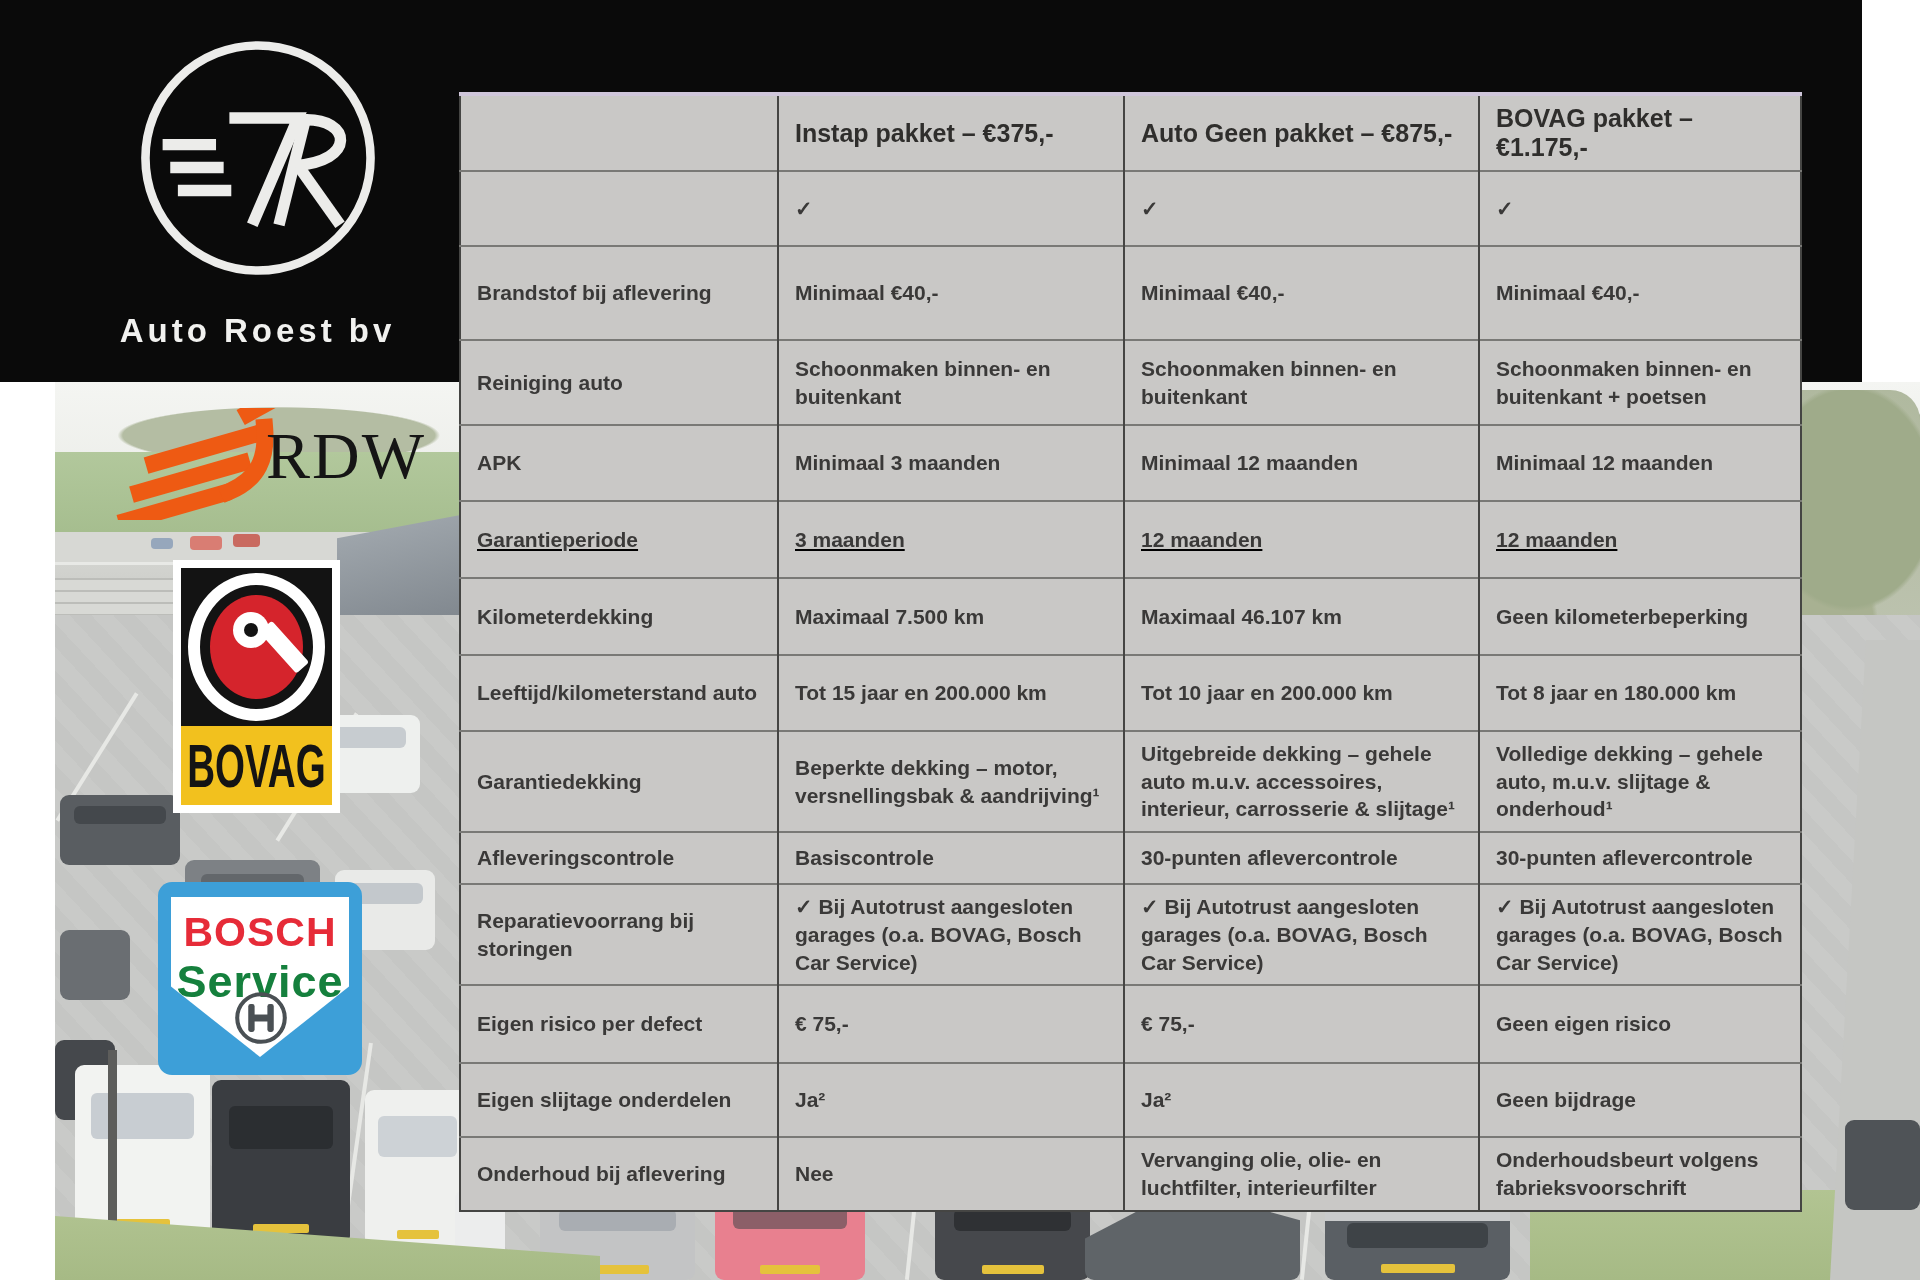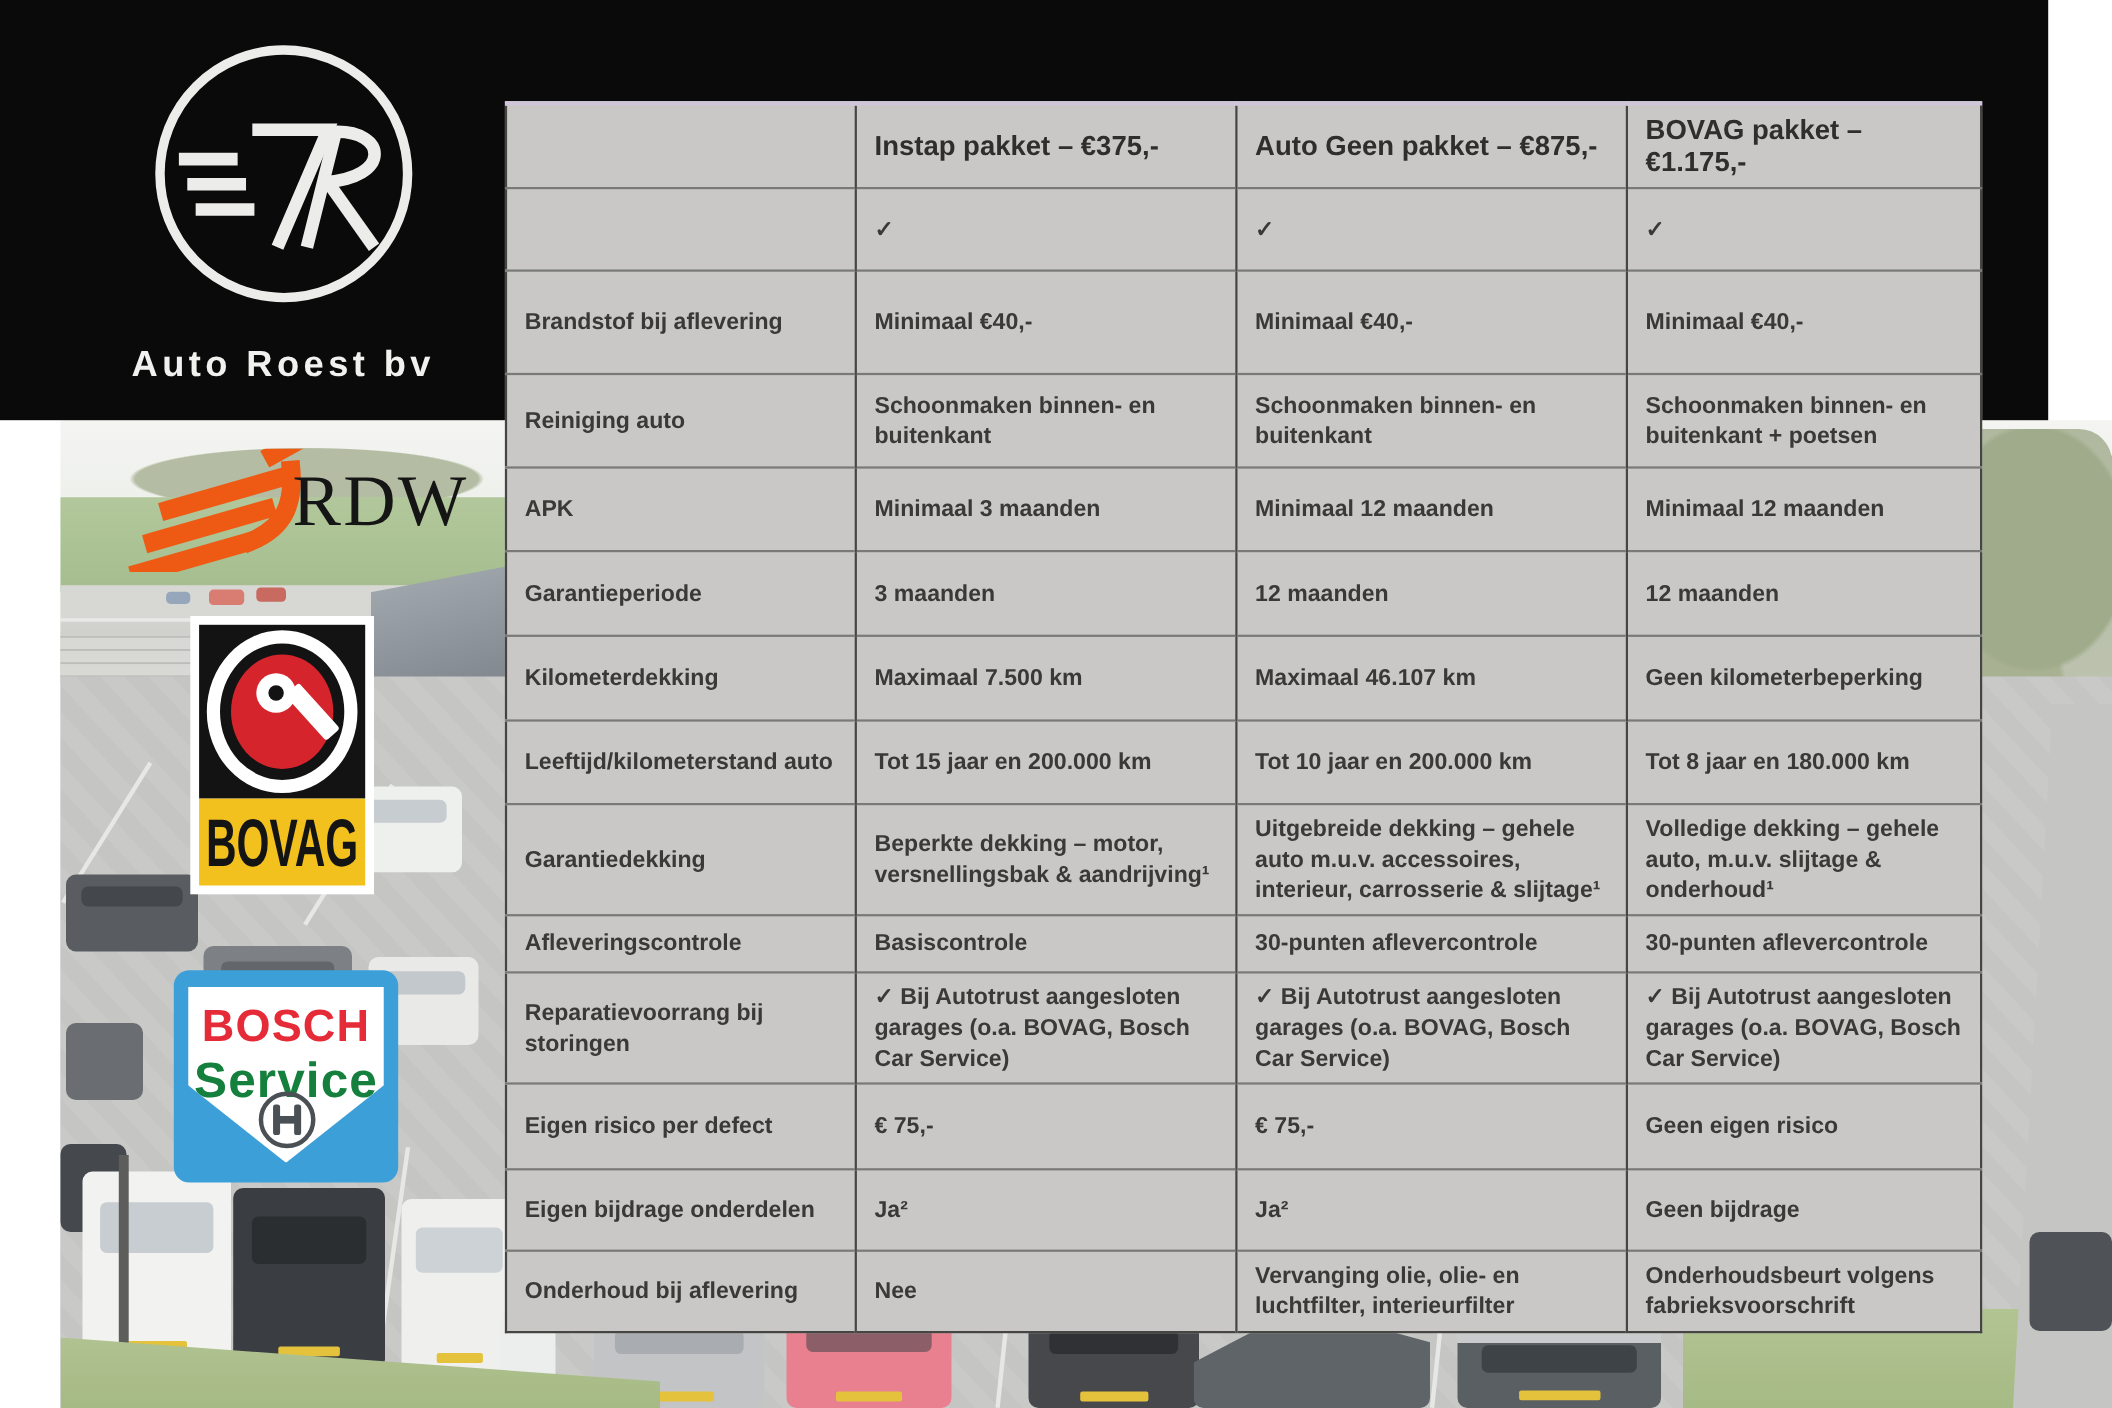--- a/index.html
+++ b/index.html
@@ -261,21 +261,21 @@
           <td>Schoonmaken binnen- en buitenkant</td>
           <td>Schoonmaken binnen- en buitenkant</td>
           <td>Schoonmaken binnen- en buitenkant + poetsen</td>
         </tr>
         <tr style="height: 76px;">
           <td>APK</td>
           <td>Minimaal 3 maanden</td>
           <td>Minimaal 12 maanden</td>
           <td>Minimaal 12 maanden</td>
         </tr>
-        <tr style="height: 77px;">
+        <tr style="height: 77px; text-decoration: underline;">
           <td>Garantieperiode</td>
           <td>3 maanden</td>
           <td>12 maanden</td>
           <td>12 maanden</td>
         </tr>
         <tr style="height: 77px;">
           <td>Kilometerdekking</td>
           <td>Maximaal 7.500 km</td>
           <td>Maximaal 46.107 km</td>
           <td>Geen kilometerbeperking</td>
@@ -304,21 +304,21 @@
           <td>✓ Bij Autotrust aangesloten garages (o.a. BOVAG, Bosch Car Service)</td>
           <td>✓ Bij Autotrust aangesloten garages (o.a. BOVAG, Bosch Car Service)</td>
         </tr>
         <tr style="height: 78px;">
           <td>Eigen risico per defect</td>
           <td>€ 75,-</td>
           <td>€ 75,-</td>
           <td>Geen eigen risico</td>
         </tr>
         <tr style="height: 74px;">
-          <td>Eigen bijdrage onderdelen</td>
+          <td>Eigen slijtage onderdelen</td>
           <td>Ja²</td>
           <td>Ja²</td>
           <td>Geen bijdrage</td>
         </tr>
         <tr style="height: 63px;">
           <td>Onderhoud bij aflevering</td>
           <td>Nee</td>
           <td>Vervanging olie, olie- en luchtfilter, interieurfilter</td>
           <td>Onderhoudsbeurt volgens fabrieksvoorschrift</td>
         </tr>

